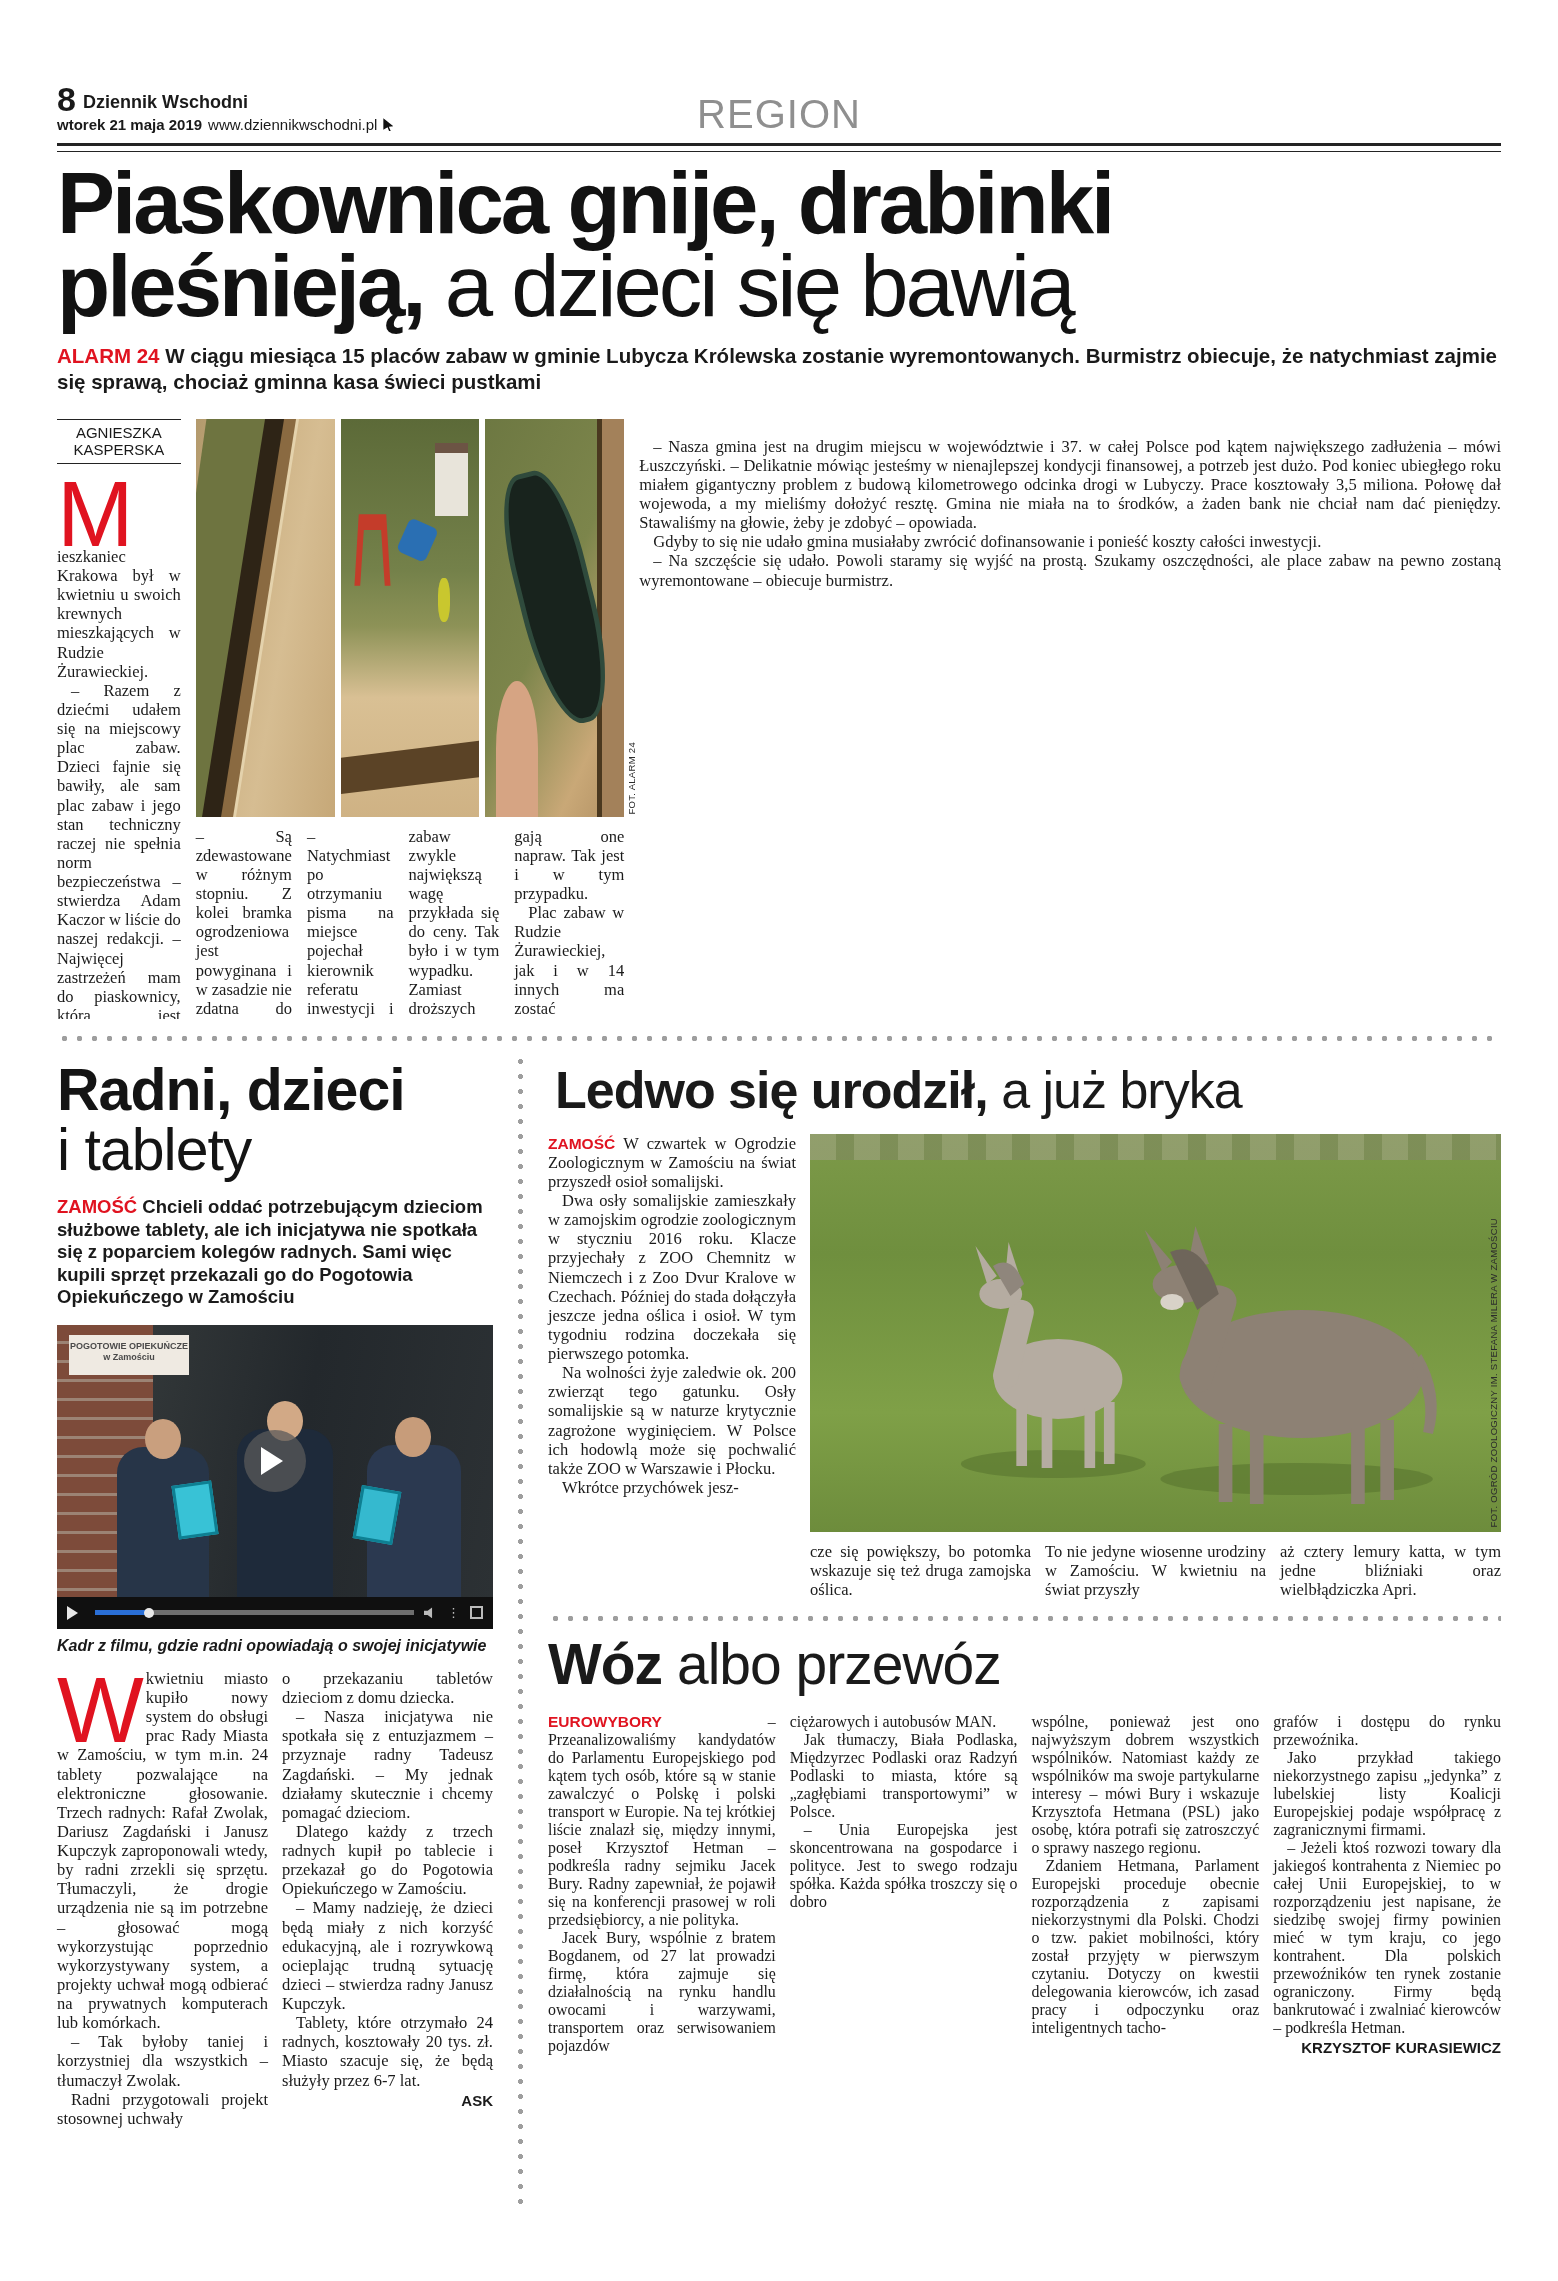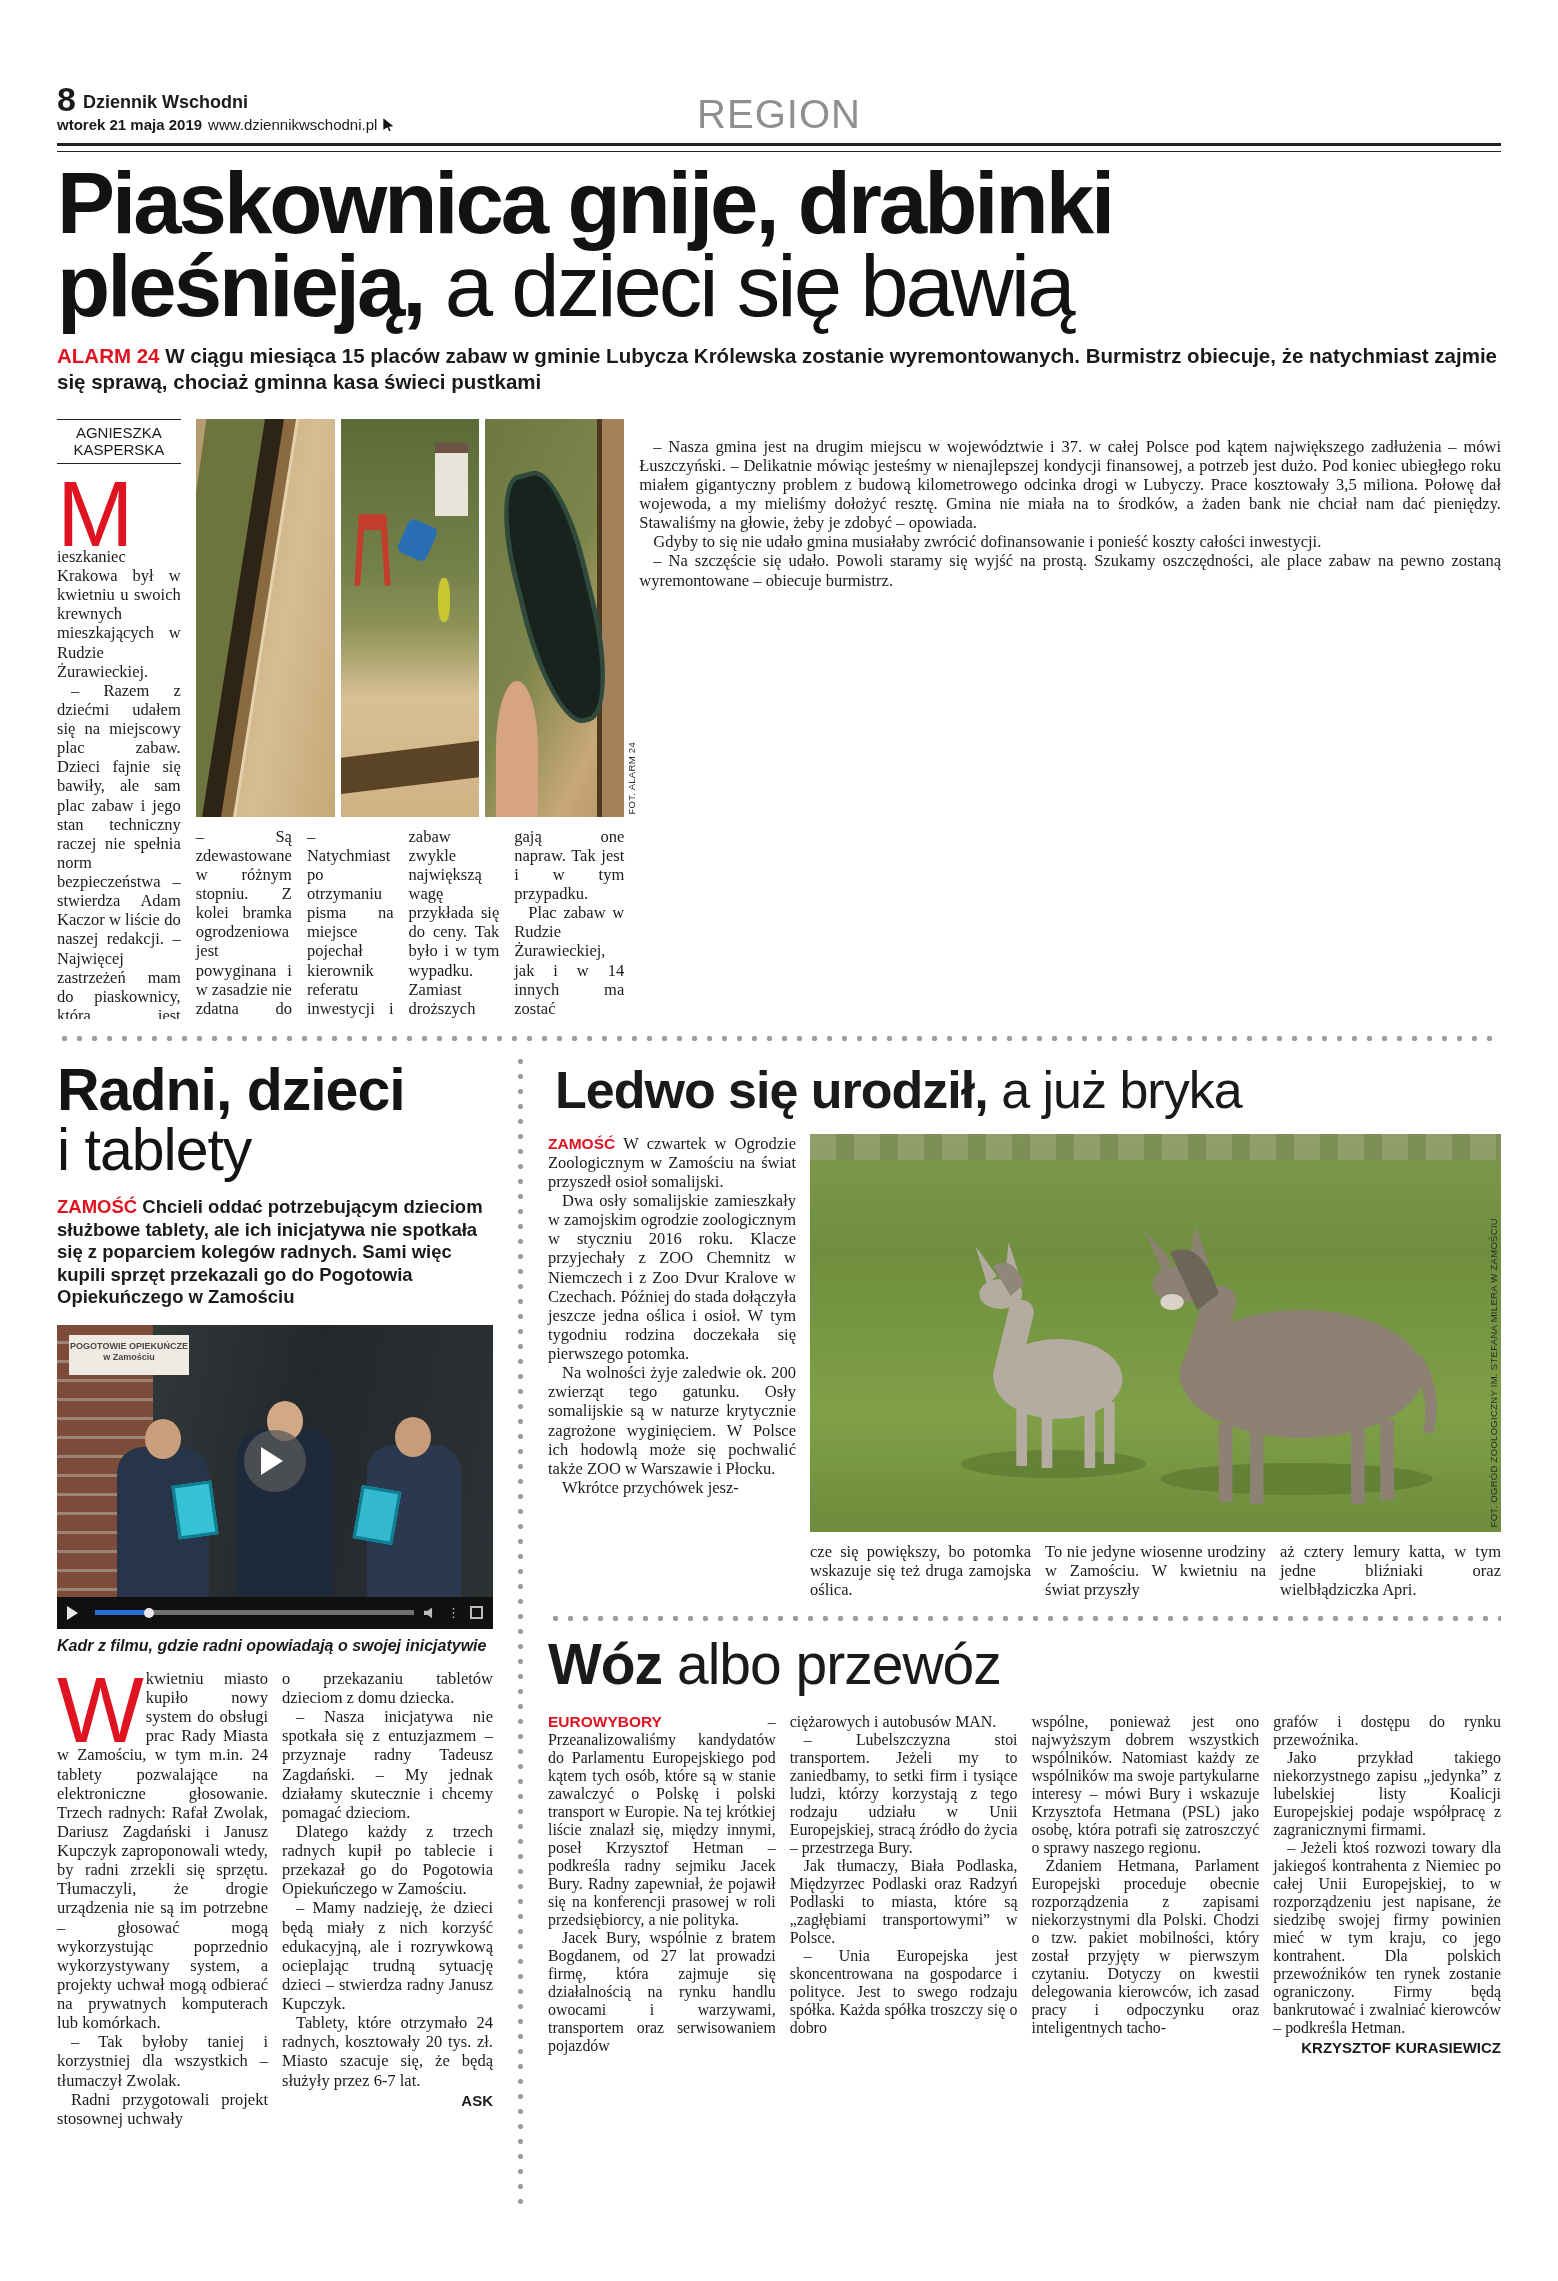--- a/index.html
+++ b/index.html
@@ -352,21 +352,20 @@
         <div class="a4-head">
           <span class="hb">Wóz</span><span class="hl"> albo przewóz</span>
         </div>
         <div class="a4-cols body">
           <div class="col">
             <p class="np"><span class="red klabel">EUROWYBORY</span> <span>– Przeanalizowaliśmy kandydatów do Parlamentu Europejskiego pod kątem tych osób, które są w stanie zawalczyć o Polskę i polski transport w Europie. Na tej krótkiej liście znalazł się, między innymi, poseł Krzysztof Hetman – podkreśla radny sejmiku Jacek Bury. Radny zapewniał, że pojawił się na konferencji prasowej w roli przedsiębiorcy, a nie polityka.</span></p>
             <p>Jacek Bury, wspólnie z bratem Bogdanem, od 27 lat prowadzi firmę, która zajmuje się działalnością na rynku handlu owocami i warzywami, transportem oraz serwisowaniem pojazdów</p>
           </div>
           <div class="col">
             <p class="np">ciężarowych i autobusów MAN.</p>
-            <p>– Lubelszczyzna stoi transportem. Jeżeli my to zaniedbamy, to setki firm i tysiące ludzi, którzy korzystają z tego rodzaju udziału w Unii Europejskiej, stracą źródło do życia – przestrzega Bury.</p>
             <p>Jak tłumaczy, Biała Podlaska, Międzyrzec Podlaski oraz Radzyń Podlaski to miasta, które są „zagłębiami transportowymi” w Polsce.</p>
             <p>– Unia Europejska jest skoncentrowana na gospodarce i polityce. Jest to swego rodzaju spółka. Każda spółka troszczy się o dobro</p>
           </div>
           <div class="col">
             <p class="np">wspólne, ponieważ jest ono najwyższym dobrem wszystkich wspólników. Natomiast każdy ze wspólników ma swoje partykularne interesy – mówi Bury i wskazuje Krzysztofa Hetmana (PSL) jako osobę, która potrafi się zatroszczyć o sprawy naszego regionu.</p>
             <p>Zdaniem Hetmana, Parlament Europejski proceduje obecnie rozporządzenia z zapisami niekorzystnymi dla Polski. Chodzi o tzw. pakiet mobilności, który został przyjęty w pierwszym czytaniu. Dotyczy on kwestii delegowania kierowców, ich zasad pracy i odpoczynku oraz inteligentnych tacho-</p>
           </div>
           <div class="col">
             <p class="np">grafów i dostępu do rynku przewoźnika.</p>
             <p>Jako przykład takiego niekorzystnego zapisu „jedynka” z lubelskiej listy Koalicji Europejskiej podaje współpracę z zagranicznymi firmami.</p>

